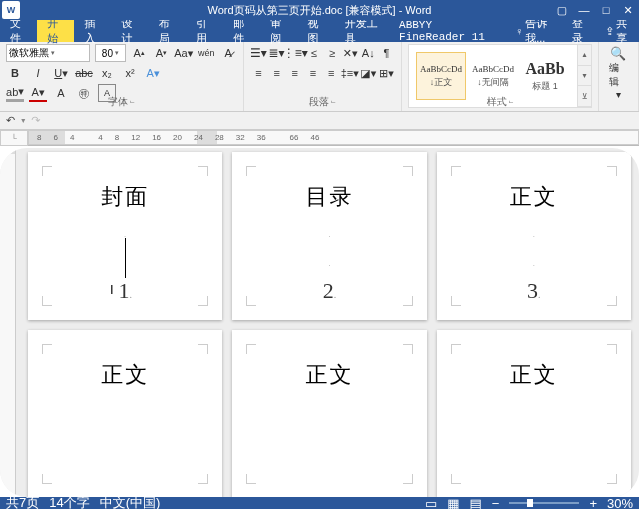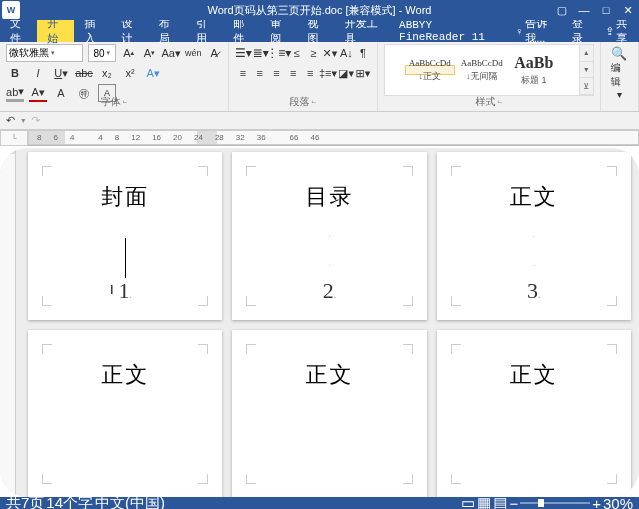--- a/index.html
+++ b/index.html
@@ -45,21 +45,21 @@
   .fontsize { width:32px; justify-content:center;}
   .icobtn { width:18px; height:18px; display:flex; align-items:center; justify-content:center; font-size:11px; color:#333; position:relative;}
   .underline-color { border-bottom:2px solid #c00;}
   .highlight-under { border-bottom:3px solid #a3a3a3;}
   
   .para-group { min-width:145px;}
   .para-row { display:flex; gap:1px; align-items:center; margin-bottom:2px;}
   .listicon { font-size:12px; }
   
   .styles-group { flex:1; display:flex; }
-  .style-gallery { display:flex; gap:2px; padding:20px; background:#fff; border:1px solid #ddd; height:52px;}
+  .style-gallery { display:flex; gap:2px; padding:7px; background:#fff; border:1px solid #ddd; height:64px;}
   .style-item { width:50px; display:flex; flex-direction:column; align-items:center; justify-content:center; border:1px solid transparent; padding:2px; }
   .style-item.sel { border:1px solid #f0c869; background:#fdf3dc;}
   .style-prev { font-size:9px; color:#333; margin-bottom:2px; font-family:"Times New Roman", serif;}
   .style-prev.big { font-size:16px; font-weight:bold; }
   .style-name { font-size:9px; color:#555;}
   .gallery-nav { width:14px; display:flex; flex-direction:column; border:1px solid #ddd; border-left:none;}
   .gallery-nav div { flex:1; display:flex; align-items:center; justify-content:center; font-size:8px; border-bottom:1px solid #ddd; color:#666;}
   
   .edit-group { min-width:36px; }
   .editbtn { display:flex; flex-direction:column; align-items:center; font-size:10px; color:#333; padding:2px 4px;justify-content:flex-end;}
@@ -91,21 +91,21 @@
   .page .bl { bottom:14px; left:14px; border-bottom-width:1px; border-left-width:1px;}
   .page .br { bottom:14px; right:14px; border-bottom-width:1px; border-right-width:1px;}
   .page .heading { font-size:22px; font-family:"SimSun","Songti SC",serif; margin-top:30px; letter-spacing:2px; color:#000;}
   .page .dot { font-size:8px; color:#bbb; margin-top:20px;}
   .page .pgnum { position:absolute; bottom:16px; font-size:22px; font-family:"Times New Roman",serif; color:#333;}
   .page .pgnum .period { font-size:10px; color:#999; vertical-align:baseline;}
   .page .cursor { position:absolute; top:86px; width:1px; height:40px; background:#000;}
   .page .ibeam { position:absolute; top:130px; left:82px; font-size:13px; color:#000;}
   
   
-  .statusbar { position:absolute; bottom:0; left:0; right:0; height:12px; background:#2b579a; color:#fff; font-size:15px; display:flex; align-items:center; padding:0 6px; gap:2px;}
+  .statusbar { position:absolute; bottom:0; left:0; right:0; height:12px; background:#2b579a; color:#fff; font-size:13px; display:flex; align-items:center; padding:0 6px; gap:10px;}
   .statusbar .sp { flex:1;}
   .statusbar .zoomtrack { width:70px; height:2px; background:#7a9cc6; position:relative;}
   .statusbar .zoomtrack::before { content:""; position:absolute; left:18px; top:-3px; width:6px; height:8px; background:#fff;}
 </style>
 </head>
 <body>
 
 <div class="titlebar">
   <div class="left">
     <div class="wordicon">W</div>

